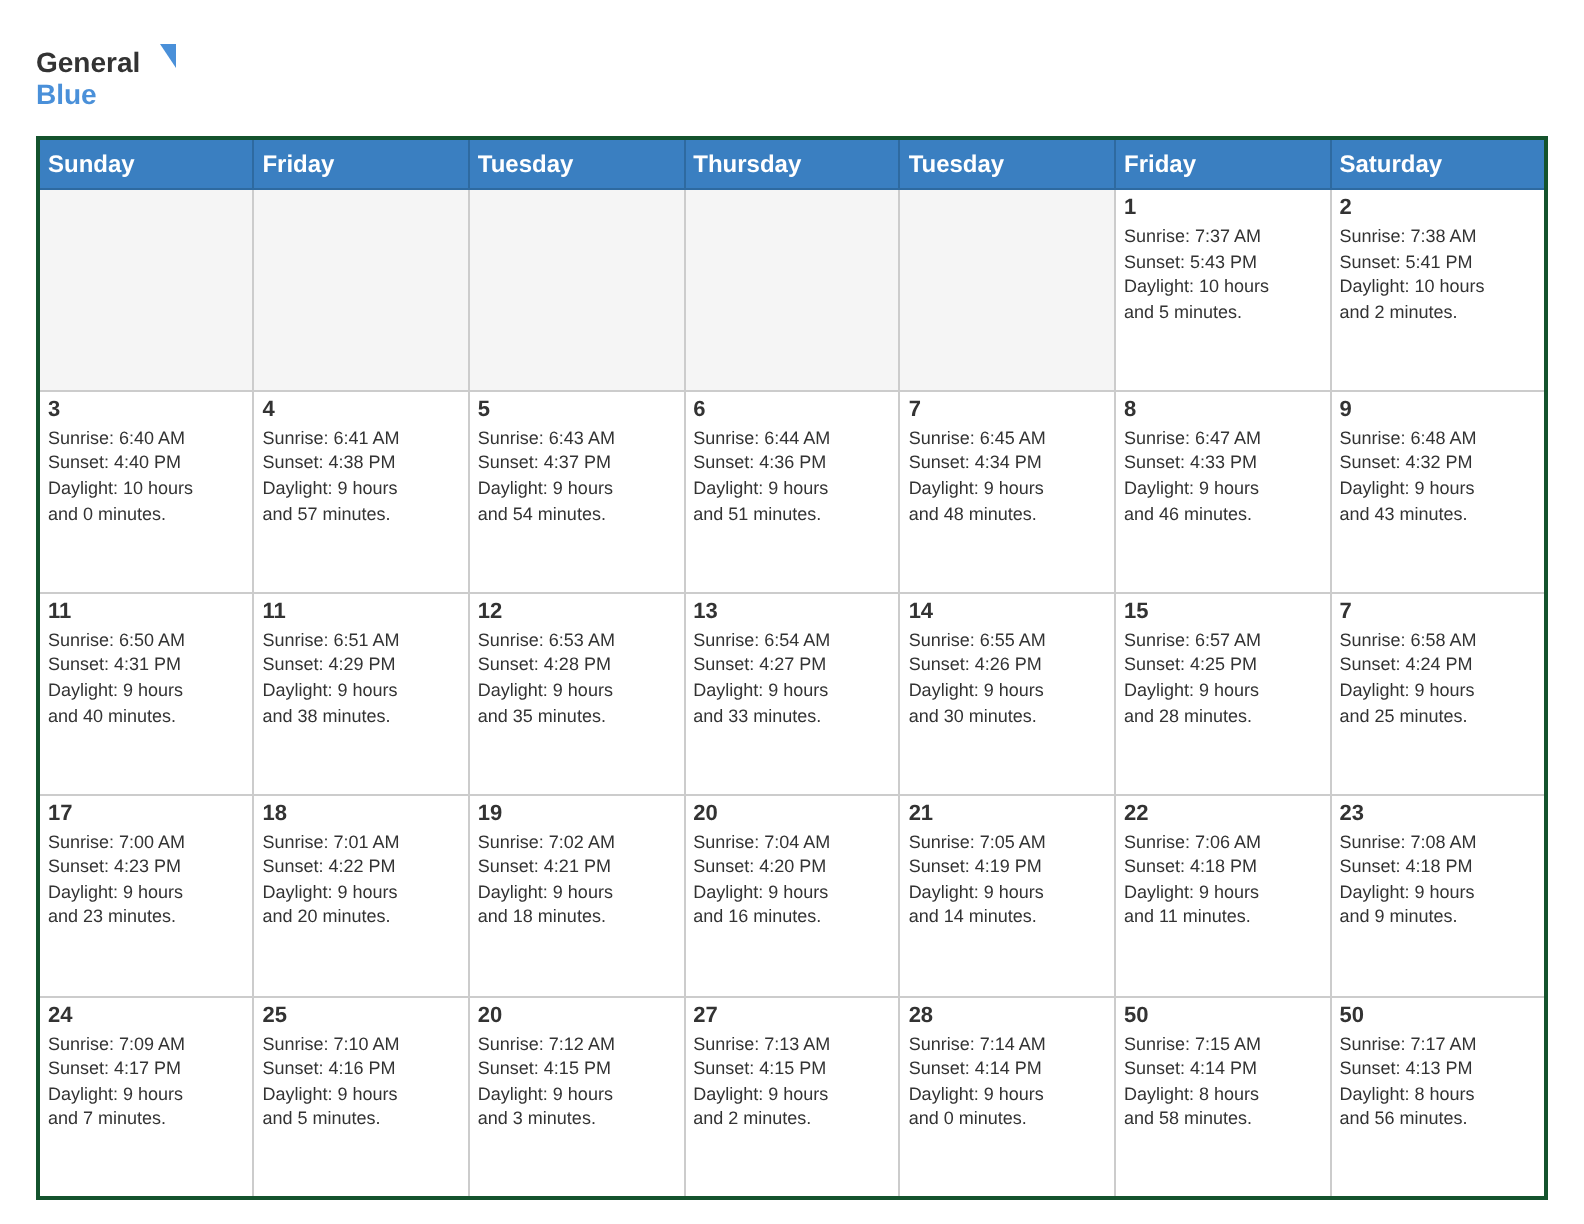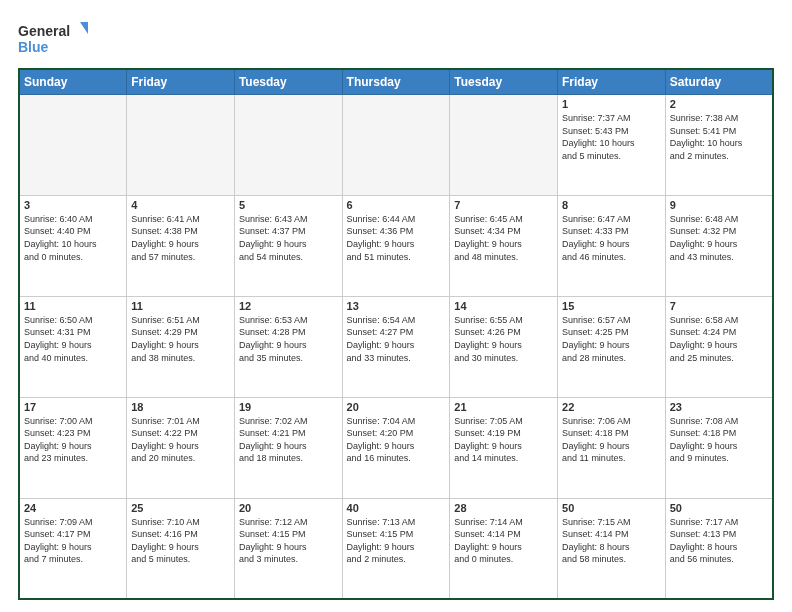--- a/index.html
+++ b/index.html
@@ -228,21 +228,21 @@
           </td>
           <td>
             <span class="day-num">25</span>
             <div class="day-info">Sunrise: 7:10 AM<br>Sunset: 4:16 PM<br>Daylight: 9 hours<br>and 5 minutes.</div>
           </td>
           <td>
             <span class="day-num">20</span>
             <div class="day-info">Sunrise: 7:12 AM<br>Sunset: 4:15 PM<br>Daylight: 9 hours<br>and 3 minutes.</div>
           </td>
           <td>
-            <span class="day-num">40</span>
+            <span class="day-num">27</span>
             <div class="day-info">Sunrise: 7:13 AM<br>Sunset: 4:15 PM<br>Daylight: 9 hours<br>and 2 minutes.</div>
           </td>
           <td>
             <span class="day-num">28</span>
             <div class="day-info">Sunrise: 7:14 AM<br>Sunset: 4:14 PM<br>Daylight: 9 hours<br>and 0 minutes.</div>
           </td>
           <td>
             <span class="day-num">50</span>
             <div class="day-info">Sunrise: 7:15 AM<br>Sunset: 4:14 PM<br>Daylight: 8 hours<br>and 58 minutes.</div>
           </td>

